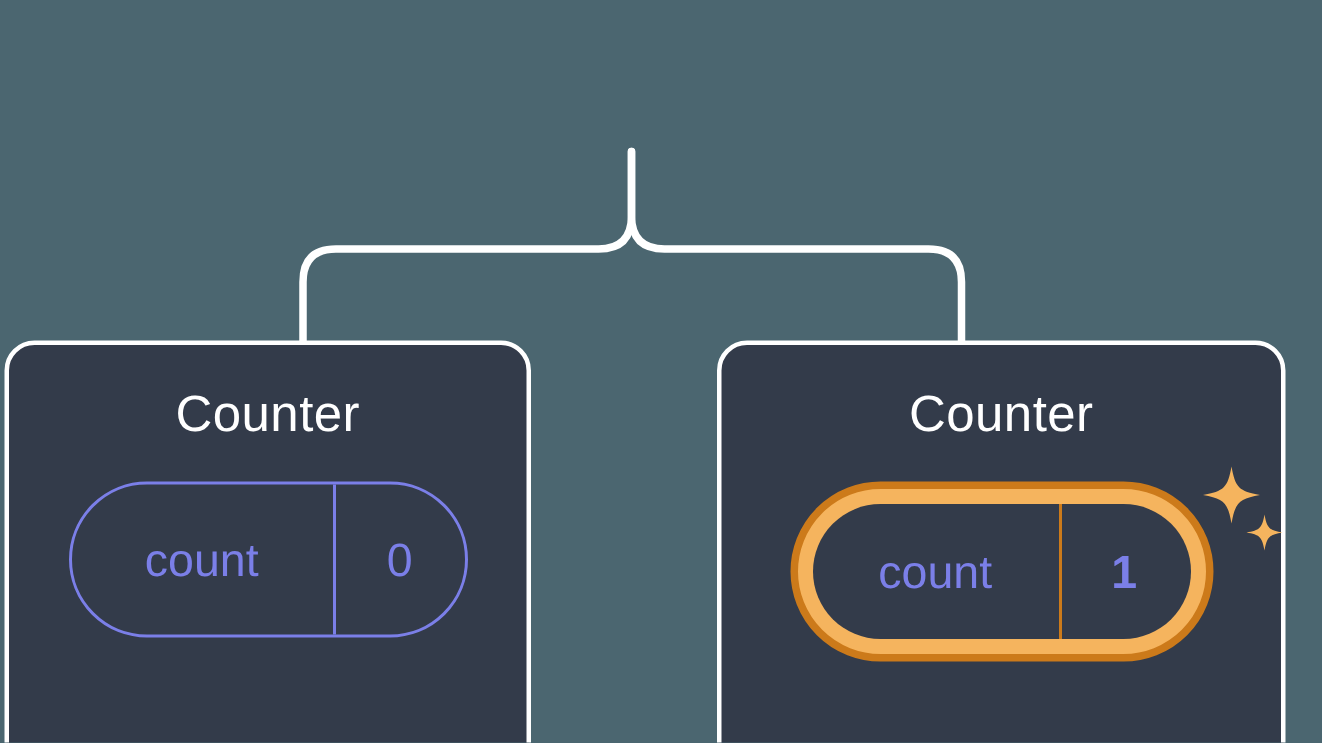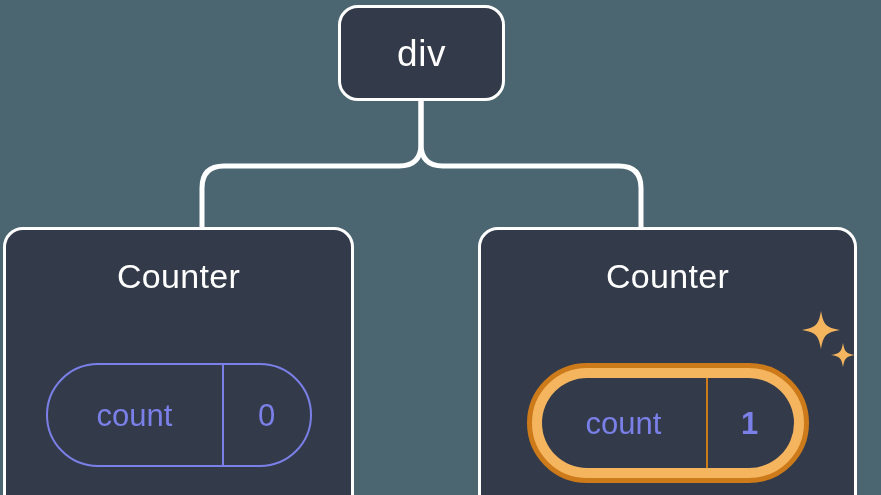--- a/index.html
+++ b/index.html
@@ -87,21 +87,20 @@
     align-items: center;
   }
 
   .pill {
     box-sizing: border-box;
     display: flex;
     align-items: stretch;
     height: 104px;
     border-radius: 52px;
     background: transparent;
-    margin-top: 42px;
   }
 
   .pill-plain {
     width: 266px;
     border: 2px solid #7b7fe8;
   }
   .pill-plain .pill-key {
     width: 176px;
     border-right: 2px solid #7b7fe8;
   }
@@ -170,23 +169,20 @@
 <body>
 
 <div id="stage">
 
   <svg id="connectors" viewBox="0 0 881 495" width="881" height="495" xmlns="http://www.w3.org/2000/svg">
 
     <path d="M 421 101 L 421 144 Q 421 166 399 166 L 224 166 Q 202 166 202 188 L 202 229" fill="none" stroke="#ffffff" stroke-width="5" stroke-linecap="round" stroke-linejoin="round"></path>
     <path d="M 421 101 L 421 144 Q 421 166 443 166 L 619 166 Q 641 166 641 188 L 641 229" fill="none" stroke="#ffffff" stroke-width="5" stroke-linecap="round" stroke-linejoin="round"></path>
   </svg>
 
-  <div class="node node-root">
-    <div class="node-title">div</div>
-  </div>
 
   <div class="node node-child left">
     <div class="node-title">Counter</div>
 
     <div class="pill-wrap">
       <div class="pill pill-plain">
         <div class="pill-key">
           <span>count</span>
         </div>
         <div class="pill-val">

